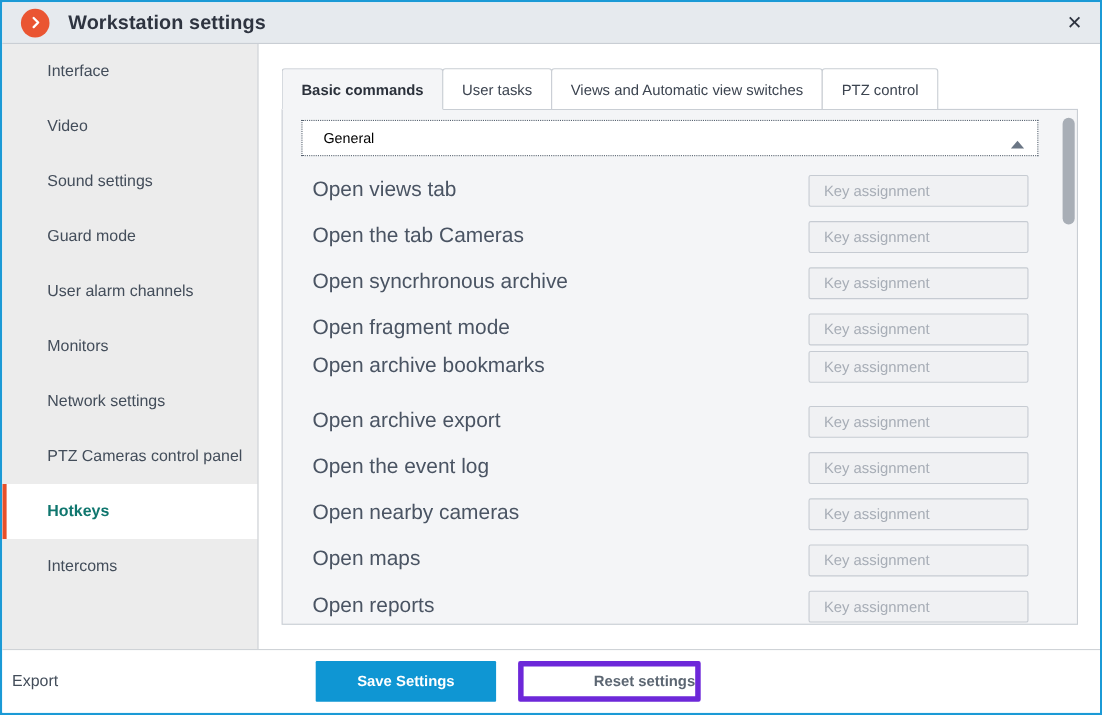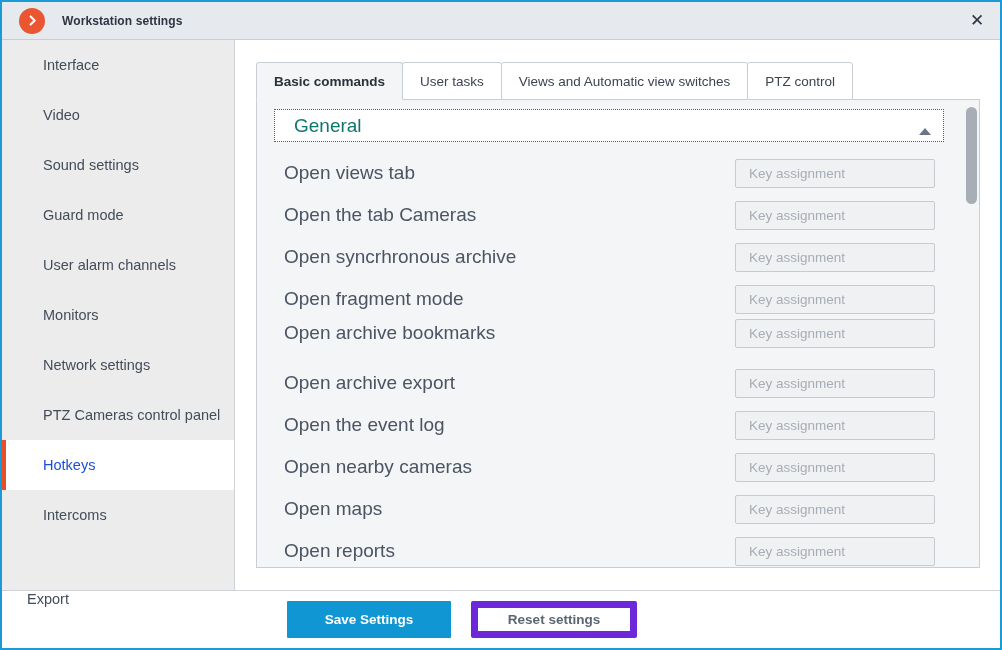--- a/index.html
+++ b/index.html
@@ -39,21 +39,21 @@
     margin-left: 17px;
     border-radius: 50%;
     background: #ea5532;
     display: flex; align-items: center; justify-content: center;
     flex: none;
   }
   #app-icon svg { display: block; }
 
   #title-text {
     margin-left: 17px;
-    font-size: 12px;
+    font-size: 18px;
     font-weight: bold;
     color: #2e3440;
     letter-spacing: .1px;
   }
 
   #close-btn {
     position: absolute;
     right: 0; top: 0;
     width: 46px; height: 37px;
     display: flex; align-items: center; justify-content: center;
@@ -87,21 +87,22 @@
     display: flex;
     align-items: center;
     padding-left: 41px;
     font-size: 14.5px;
     color: #434d5a;
     cursor: pointer;
     background: transparent;
   }
   .side-item.selected {
     background: #ffffff;
-    color: #1d4ed8;
+    color: #0f766e;
+    font-weight: bold;
   }
   .side-item.selected::before {
     content: "";
     position: absolute;
     left: 0; top: 0;
     width: 4px; height: 50px;
     background: #e8502a;
   }
 
   
@@ -168,22 +169,22 @@
     width: 670px;
     height: 33px;
     background: #ffffff;
     border: 1px dotted #55606e;
     display: flex;
     align-items: center;
     cursor: pointer;
   }
   #group-title {
     margin-left: 19px;
-    font-size: 19px;
-    color: #0f766e;
+    font-size: 13px;
+    color: #000000;
   }
   #group-arrow {
     position: absolute;
     right: 12px; bottom: 6px;
     width: 0; height: 0;
     border-left: 6px solid transparent;
     border-right: 6px solid transparent;
     border-bottom: 7px solid #6b7685;
   }
 
@@ -245,22 +246,22 @@
     background: #ffffff;
     border-top: 1px solid #cfd3d7;
     display: flex;
     align-items: center;
   }
 
   #export-item {
     width: 233px;
     height: 57px;
     display: flex;
-    align-items: flex-start;
-    padding-left: 25px;
+    align-items: center;
+    padding-left: 9px;
     font-size: 14.5px;
     color: #434d5a;
     cursor: pointer;
   }
 
   #footer-buttons {
     display: flex;
     align-items: center;
     margin-left: 52px;
   }
@@ -274,27 +275,28 @@
     font-size: 13.5px;
     font-weight: bold;
     cursor: pointer;
     border-radius: 1px;
   }
 
   #reset-btn {
     width: 166px; height: 37px;
     margin-left: 20px;
     background: #ffffff;
-    border: 7px solid #6d28d9;
+    border: 5px solid #6d28d9;
     color: #5c6672;
     font-family: "Liberation Sans", sans-serif;
     font-size: 13.5px;
     font-weight: bold;
     cursor: pointer;
     border-radius: 2px;
+    text-align: right;
   }
 </style>
 </head>
 <body>
 
 <div id="window">
 
   <div id="titlebar">
     <div id="app-icon">
       <svg width="13" height="13" viewBox="0 0 13 13" aria-hidden="true">

